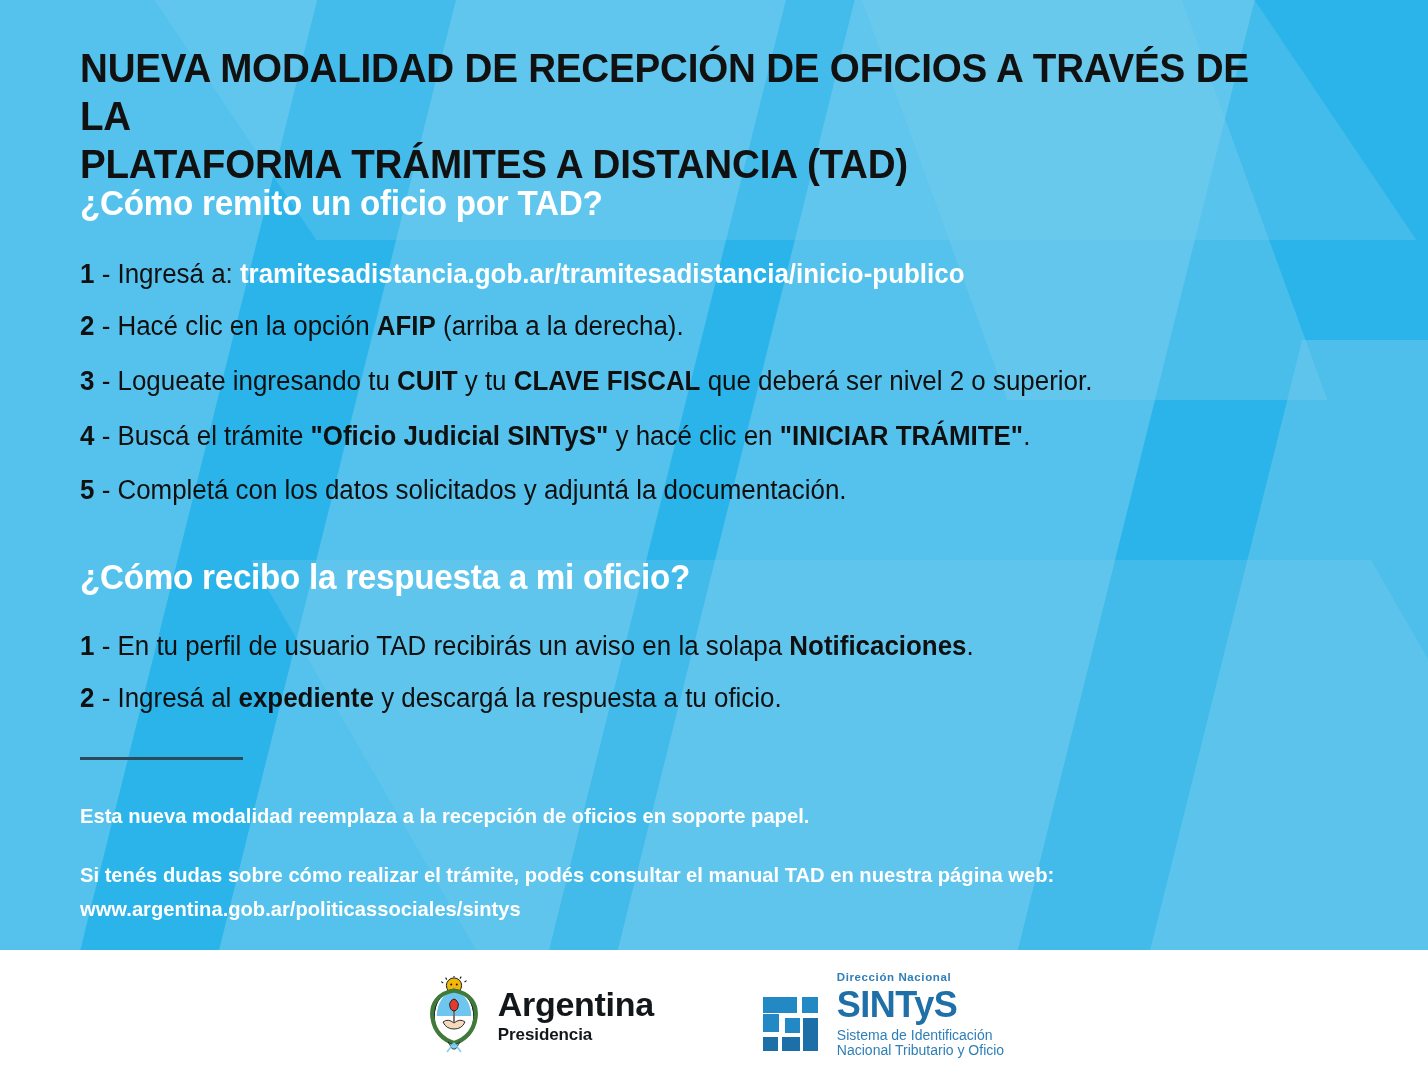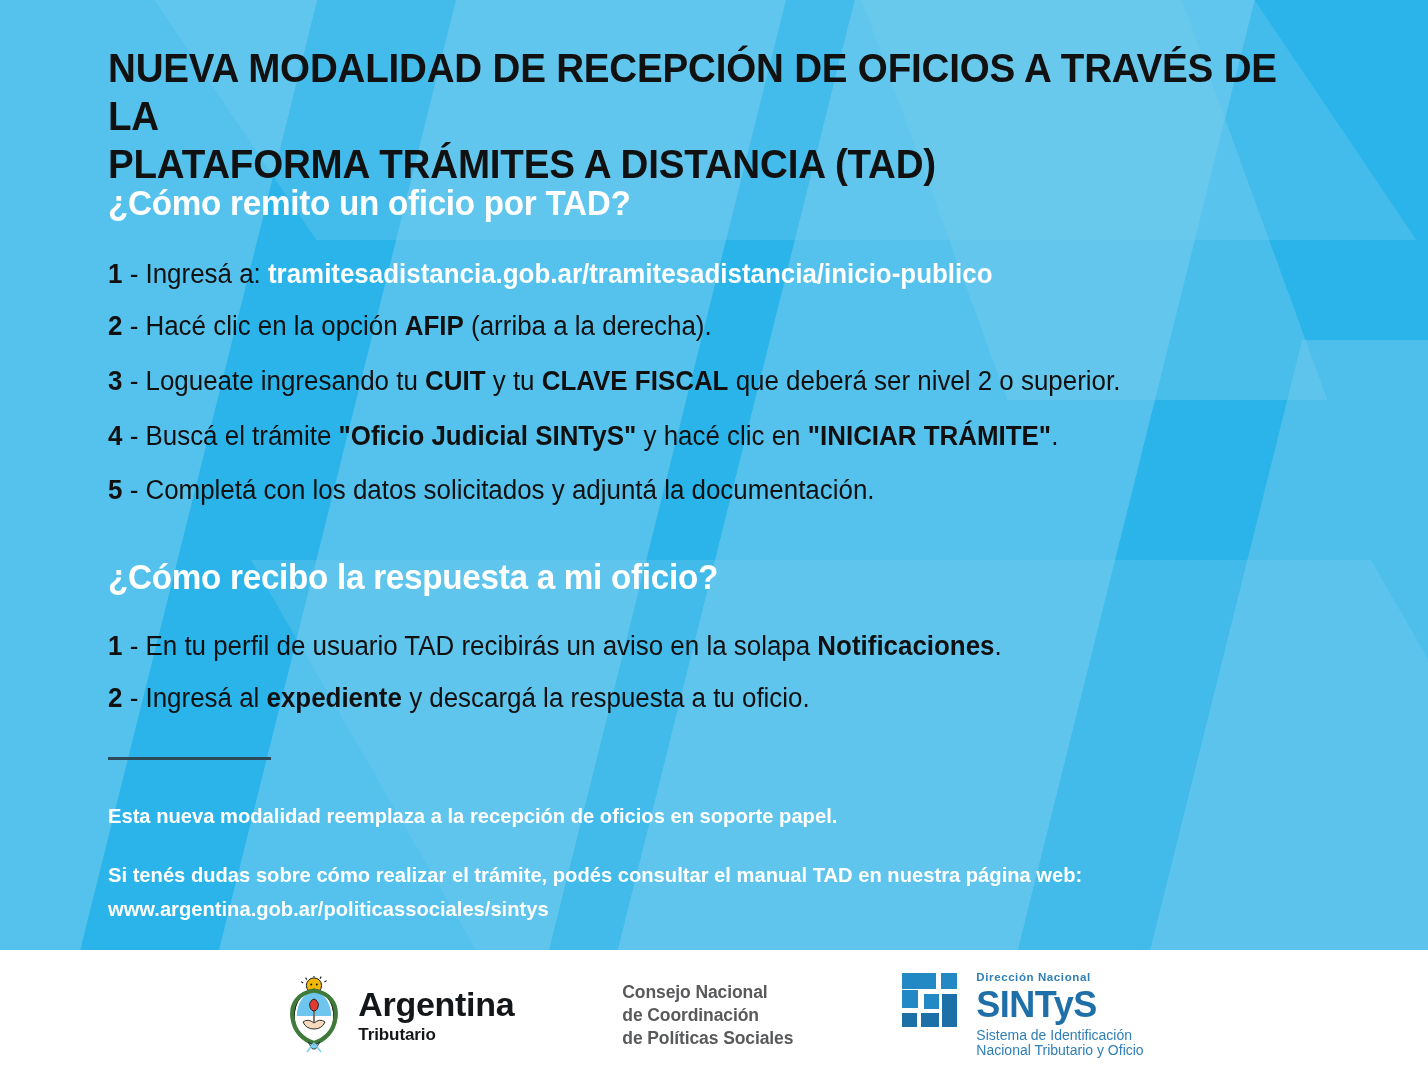--- a/index.html
+++ b/index.html
@@ -49,21 +49,21 @@
   .shape-f{ 
     left:430px;top:560px;width:1120px;height:620px;
     transform:skewX(30deg);opacity:.30;
   }
   .shape-g{ 
     left:880px;top:-300px;width:320px;height:700px;
     transform:skewX(20deg);opacity:.40;
   }
 
   
-  .content{position:absolute;left:0;top:0;width:1364px;height:950px;margin-left:28px;}
+  .content{position:absolute;left:0;top:0;width:1364px;height:950px;}
 
   .title{
     position:absolute;left:80px;top:44px;width:1290px;
     color:#111111;
     font-size:41px;line-height:48px;
     font-weight:bold;
     letter-spacing:-.2px;
     transform:scaleX(.94);transform-origin:left top;
   }
   .title .light{font-weight:bold;}
@@ -139,21 +139,21 @@
   }
 
   
   .logo-consejo{
     color:#58595b;
     font-size:17.5px;line-height:23px;
     font-weight:bold;letter-spacing:-.1px;
   }
 
   
-  .logo-sintys{display:flex;align-items:flex-start;gap:13px;}
+  .logo-sintys{display:flex;align-items:flex-end;gap:13px;}
   .mosaic{width:62px;height:62px;display:block;}
   .sintys-text{line-height:1;}
   .sintys-top{
     font-size:11.5px;font-weight:bold;color:#2e7fb8;
     letter-spacing:.6px;margin-bottom:1px;
   }
   .sintys-main{
     font-size:36px;font-weight:bold;color:#1f6fa8;
     letter-spacing:-.5px;line-height:40px;
   }
@@ -255,29 +255,24 @@
 
           <path d="M30 14.5 C14 17 6.5 28 8.5 42 C10.2 55 19 64 30 67" fill="none" stroke="#3f7a3a" stroke-width="4.2" stroke-linecap="round"></path>
           <path d="M30 14.5 C46 17 53.5 28 51.5 42 C49.8 55 41 64 30 67" fill="none" stroke="#3f7a3a" stroke-width="4.2" stroke-linecap="round"></path>
 
           <path d="M24 66 q6 5 12 0 l-4.5 7 h-3 Z" fill="#7fd0f0" stroke="#1a1a1a" stroke-width="0.8"></path>
           <line x1="30" y1="67" x2="23" y2="76" stroke="#7fd0f0" stroke-width="1.6"></line>
           <line x1="30" y1="67" x2="37" y2="76" stroke="#7fd0f0" stroke-width="1.6"></line>
         </svg>
         <div class="arg-text">
           <div class="arg-name">Argentina</div>
-          <div class="arg-sub">Tributario</div>
+          <div class="arg-sub">Presidencia</div>
         </div>
       </div>
 
-      <div class="logo-consejo">
-        <div>Consejo Nacional</div>
-        <div>de Coordinación</div>
-        <div>de Políticas Sociales</div>
-      </div>
 
       <div class="logo-sintys">
         <svg class="mosaic" viewBox="0 0 62 62">
           <rect x="1" y="1" width="34" height="16" fill="#2389c4"></rect>
           <rect x="1" y="18" width="16" height="18" fill="#2389c4"></rect>
           <rect x="40" y="1" width="16" height="16" fill="#2389c4"></rect>
           <rect x="23" y="22" width="15" height="15" fill="#2389c4"></rect>
           <rect x="41" y="22" width="15" height="33" fill="#1d6fa8"></rect>
           <rect x="1" y="41" width="15" height="14" fill="#1d6fa8"></rect>
           <rect x="20" y="41" width="18" height="14" fill="#1d6fa8"></rect>

